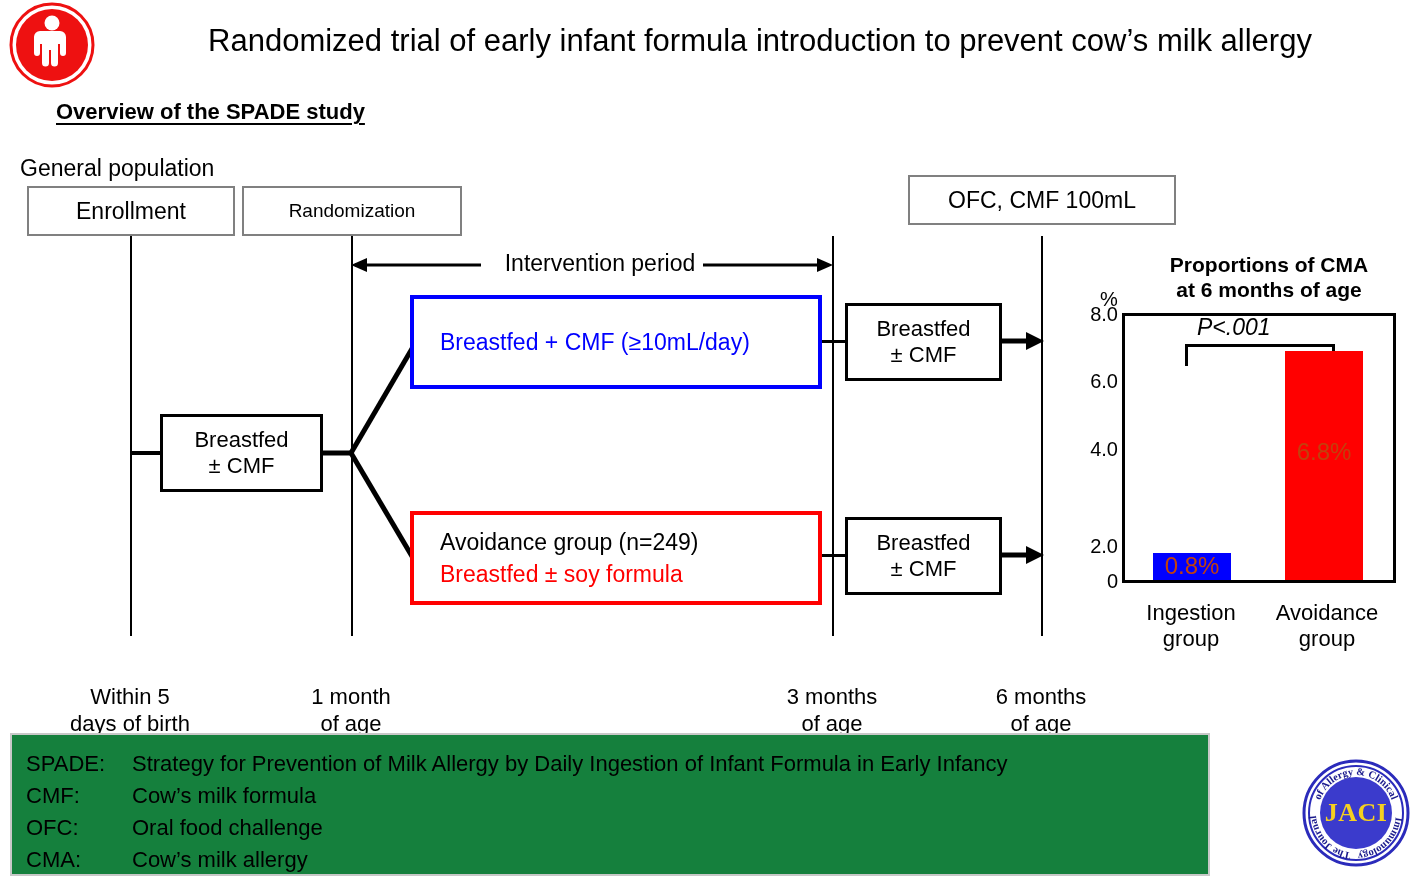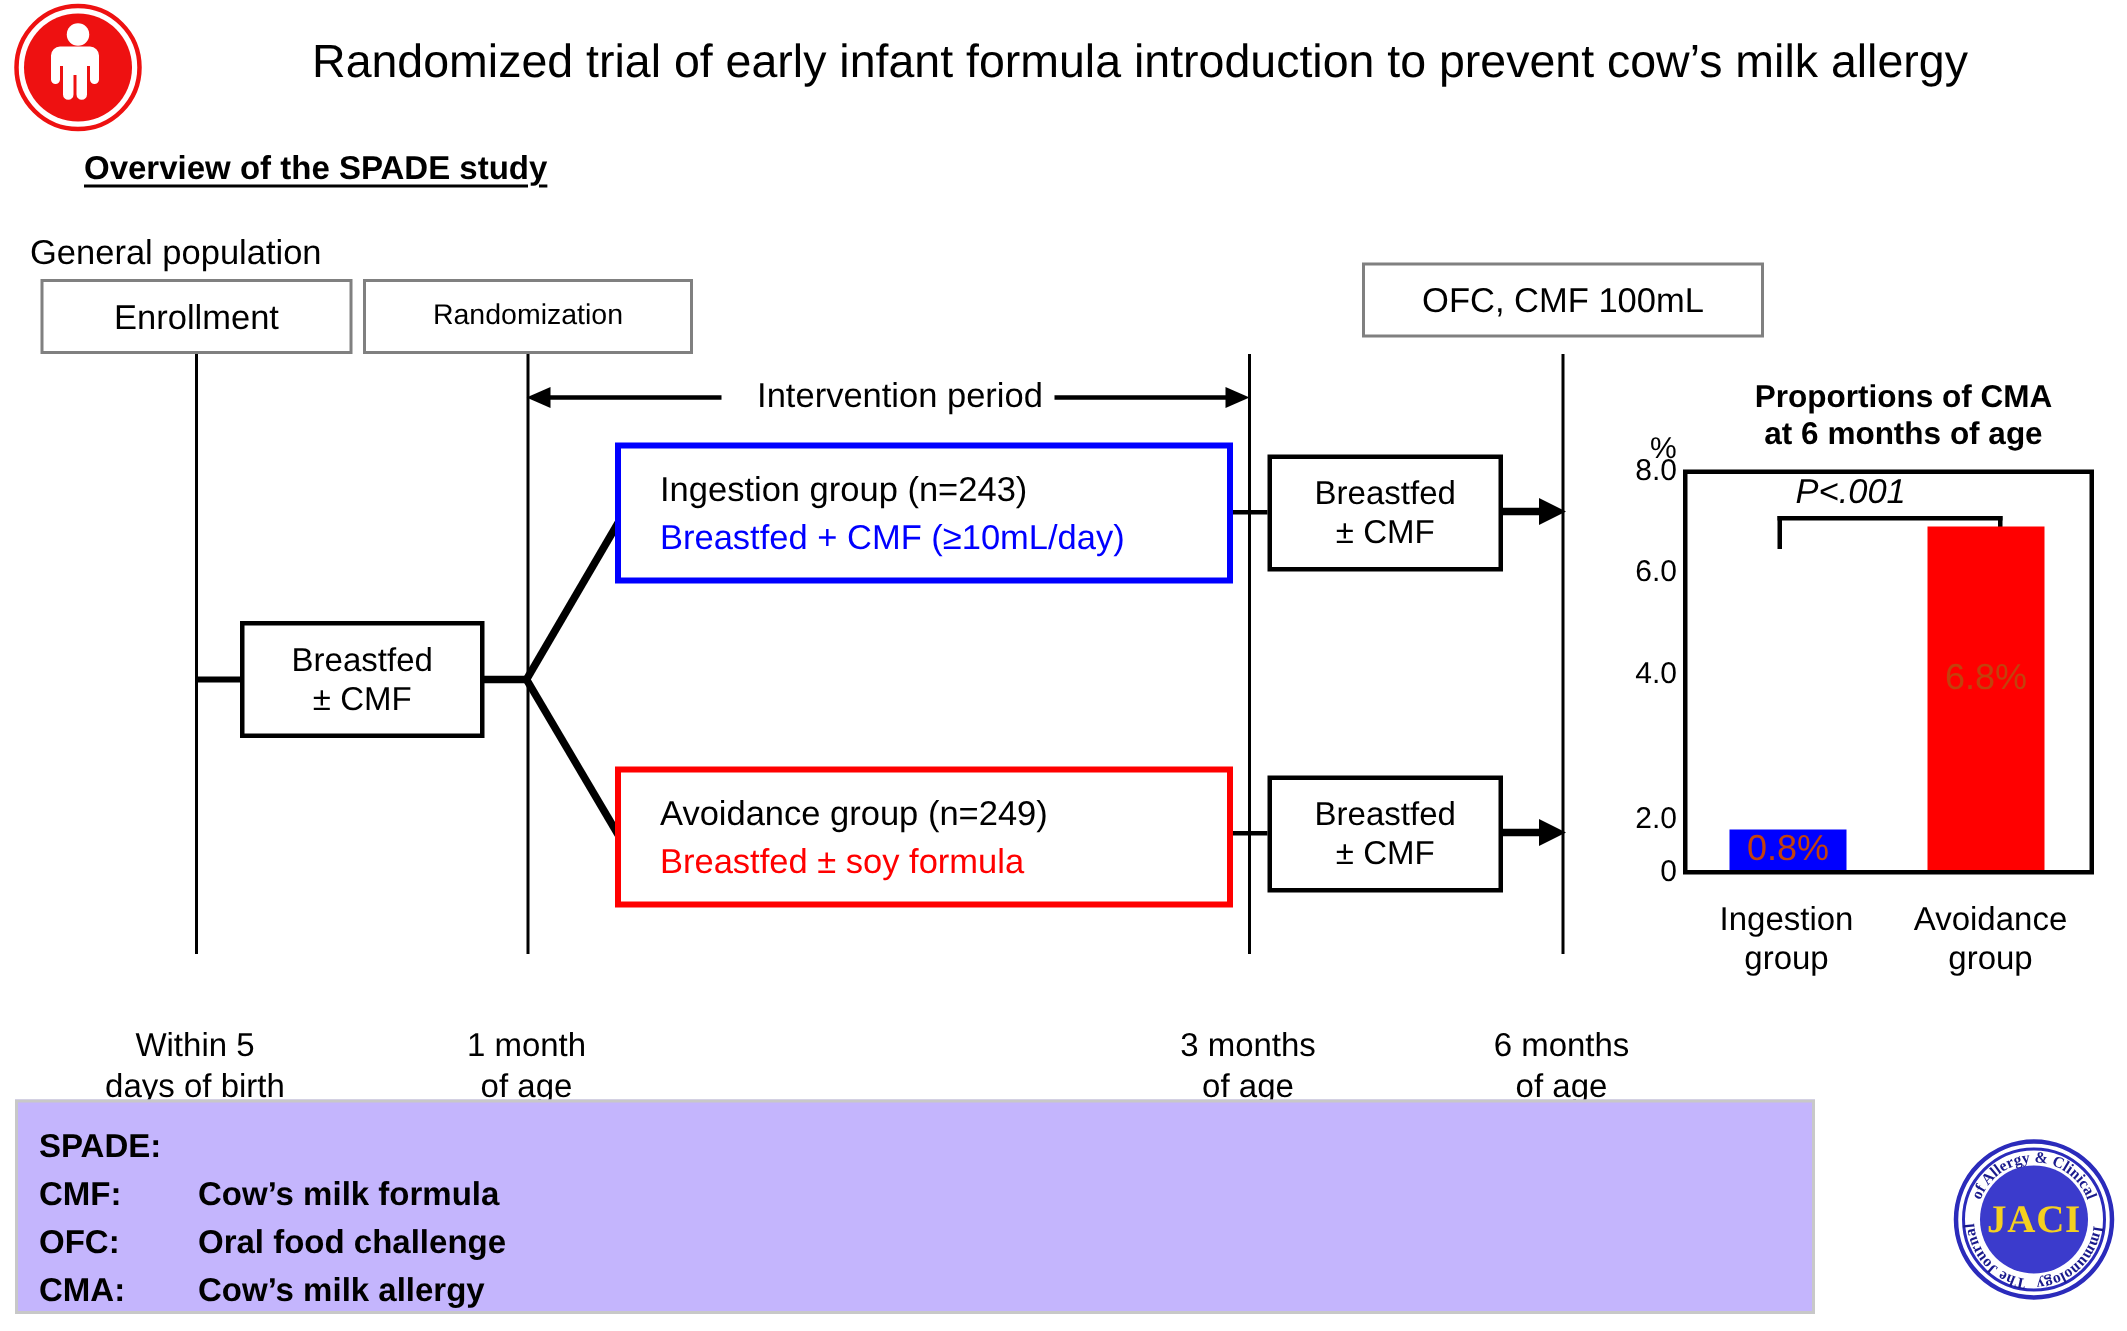--- a/index.html
+++ b/index.html
@@ -79,21 +79,21 @@
     position:absolute;color:#c2410c;font-size:24px;text-align:center;
     white-space:nowrap;
   }
   #pvalue-text{position:absolute;font-size:23px;font-style:italic;white-space:nowrap;}
   .brk{position:absolute;background:#000;}
   .xcat{position:absolute;font-size:22px;text-align:center;line-height:1.2;}
 
   
   #footnote-box{
     left:10px;top:733px;width:1200px;height:143px;
-    border:2px solid #c8c8c8;box-sizing:border-box;background:#c4b5fd;font-weight:bold;
+    border:2px solid #c8c8c8;box-sizing:border-box;background:#15803d;
   }
   .fn-row{display:flex;font-size:22px;line-height:32px;}
   .fn-term{width:106px;flex:0 0 106px;}
   #footnote-inner{padding:13px 0 0 14px;}
 
   #jaci-logo{left:1300px;top:757px;width:112px;height:112px;}
 </style>
 </head>
 <body>
 
@@ -147,21 +147,20 @@
 
 <div class="abs" style="left:321px;top:330px;width:100px;height:250px;">
   <svg width="100" height="250" viewBox="0 0 100 250" xmlns="http://www.w3.org/2000/svg">
     <line x1="0" y1="123" x2="32" y2="123" stroke="#000" stroke-width="5"></line>
     <line x1="30" y1="123" x2="92" y2="17" stroke="#000" stroke-width="5"></line>
     <line x1="30" y1="123" x2="92" y2="228" stroke="#000" stroke-width="5"></line>
   </svg>
 </div>
 
 <div class="abs fbox blue left-align" id="box-ingestion">
-  <span class="grp-line1">Ingestion group (n=243)</span>
   <span class="grp-line2 blue">Breastfed + CMF (≥10mL/day)</span>
 </div>
 <div class="abs fbox red left-align" id="box-avoidance">
   <span class="grp-line1">Avoidance group (n=249)</span>
   <span class="grp-line2 red">Breastfed ± soy formula</span>
 </div>
 
 <div class="abs thickline" style="left:822px;top:340px;width:25px;height:3px;"></div>
 <div class="abs thickline" style="left:822px;top:554px;width:25px;height:3px;"></div>
 
@@ -238,20 +237,21 @@
 </div>
 <div class="xcat" style="left:1248px;top:600px;width:158px;">
   <div>Avoidance</div>
   <div>group</div>
 </div>
 
 <div class="abs" id="footnote-box">
   <div id="footnote-inner">
     <div class="fn-row">
       <span class="fn-term">SPADE:</span>
+      <span>Strategy for Prevention of Milk Allergy by Daily Ingestion of Infant Formula in Early Infancy</span>
     </div>
     <div class="fn-row">
       <span class="fn-term">CMF:</span>
       <span>Cow’s milk formula</span>
     </div>
     <div class="fn-row">
       <span class="fn-term">OFC:</span>
       <span>Oral food challenge</span>
     </div>
     <div class="fn-row">

